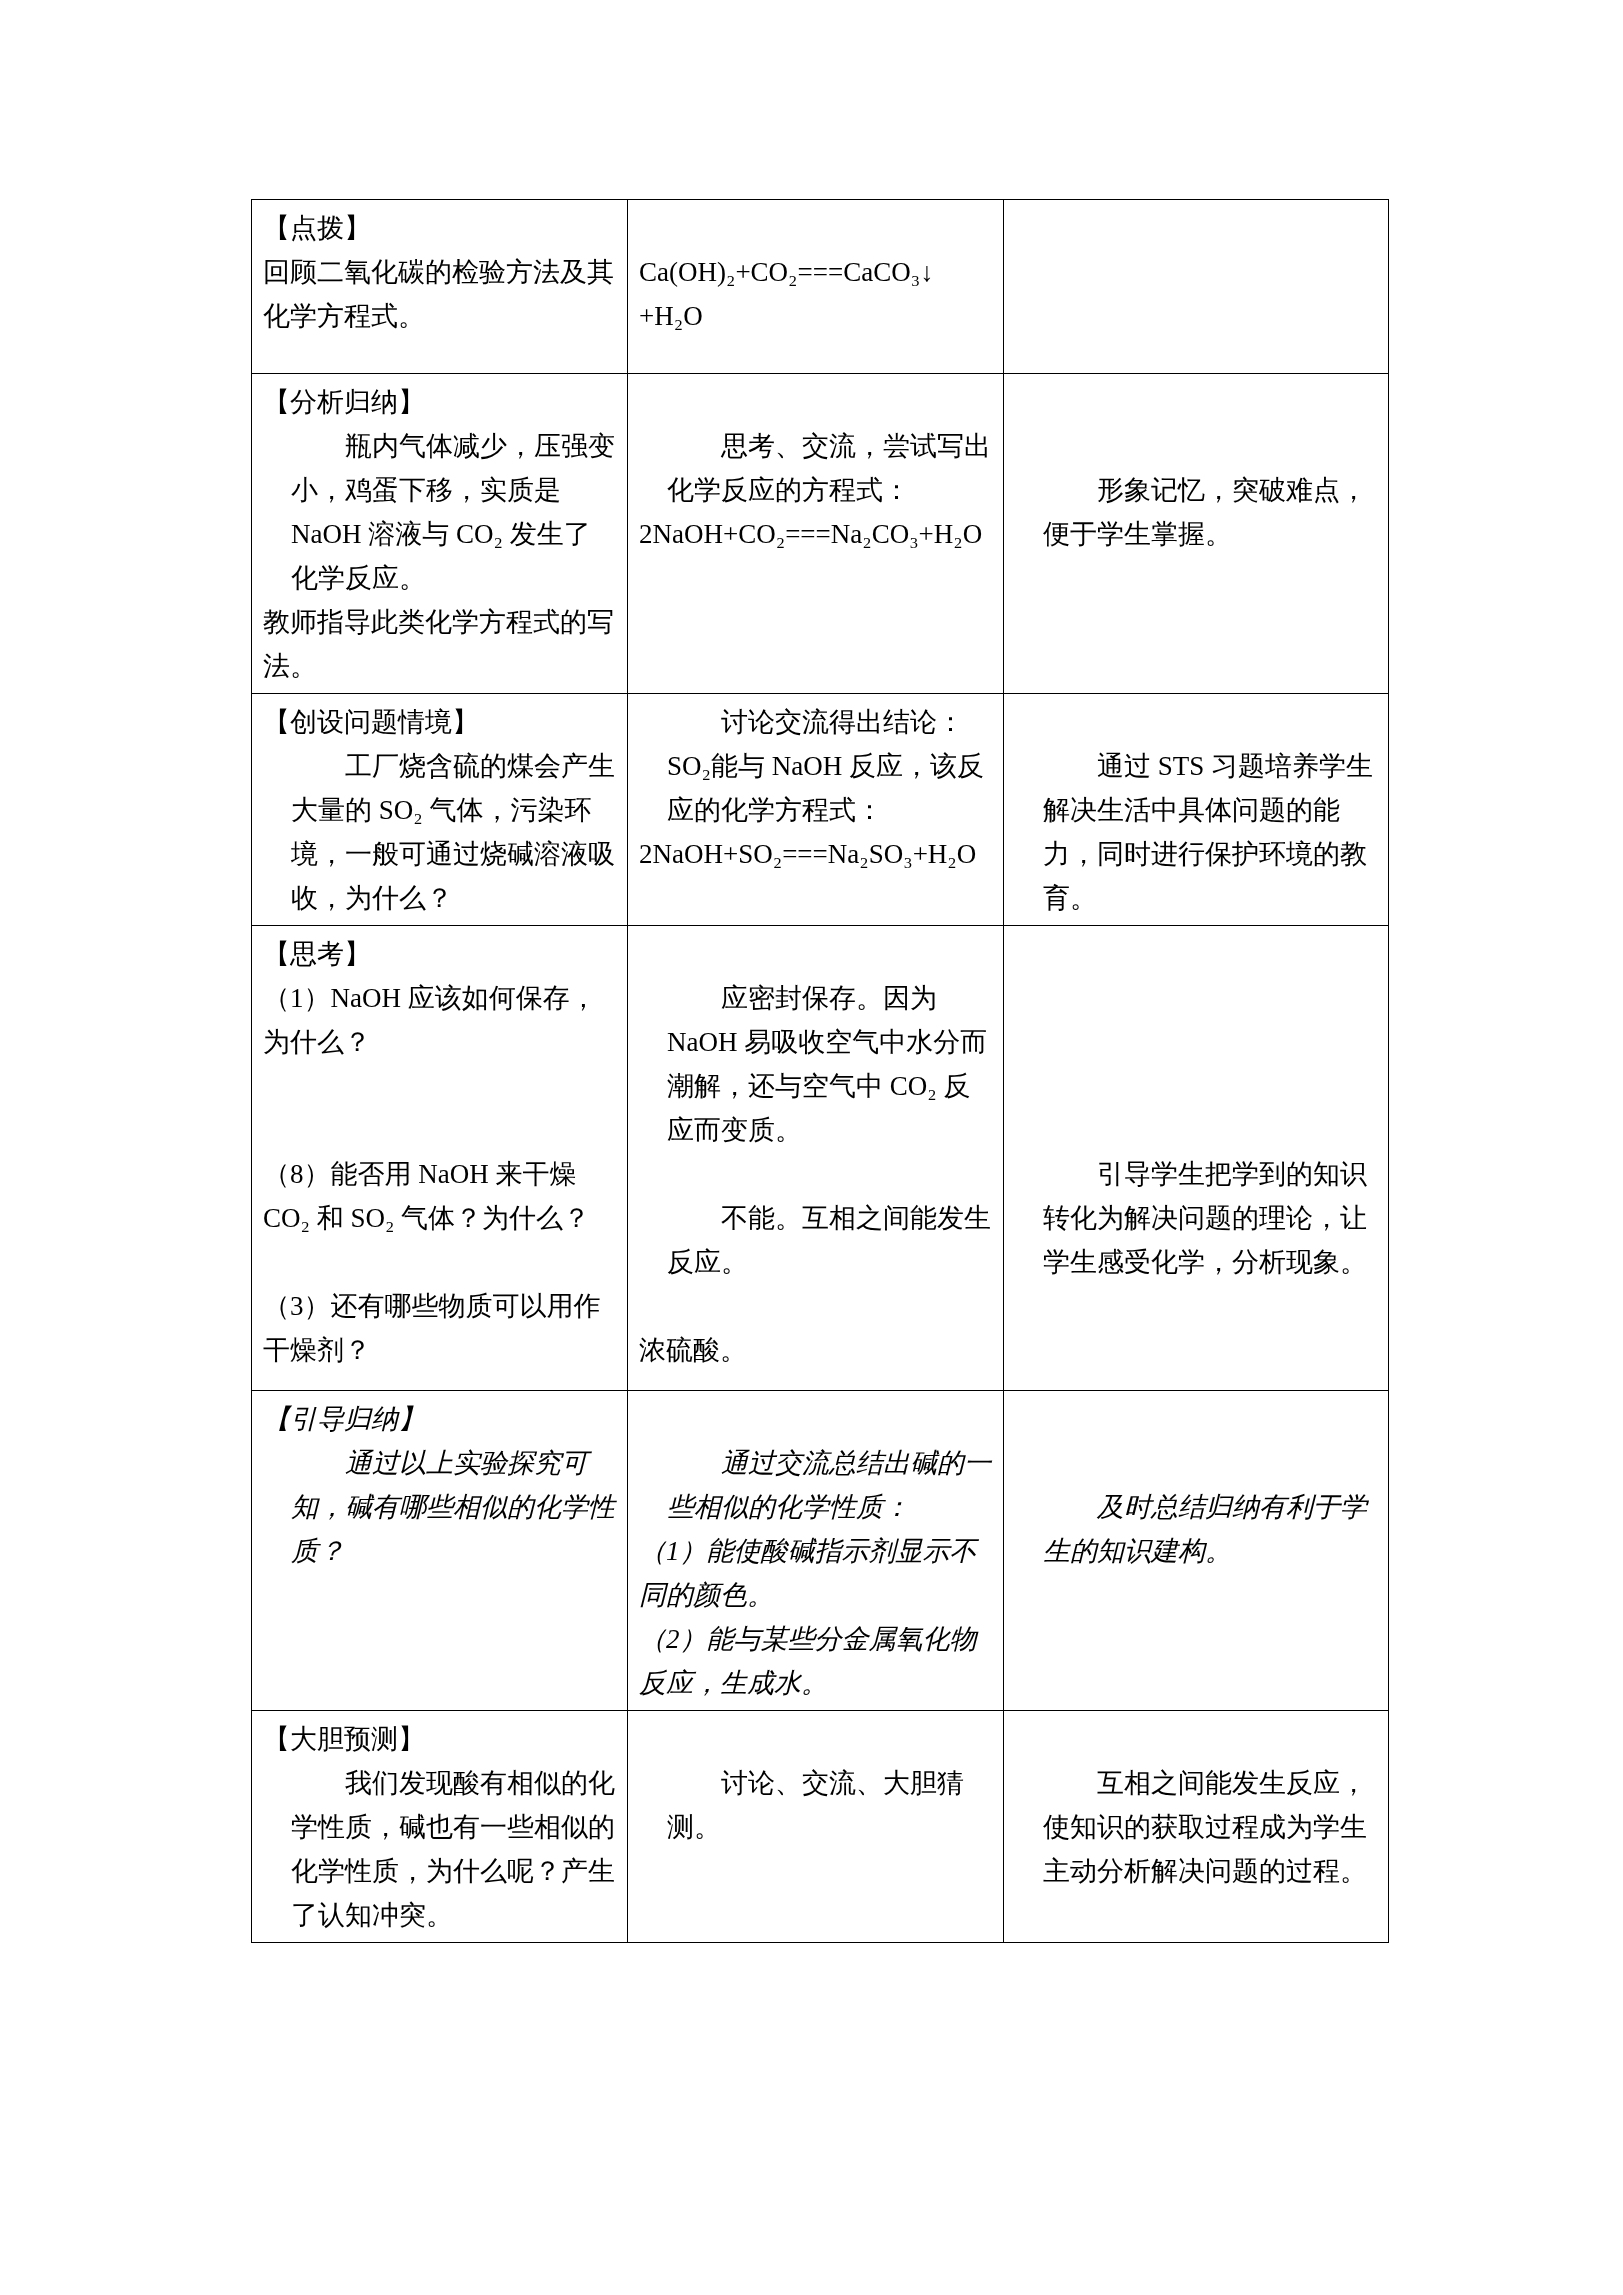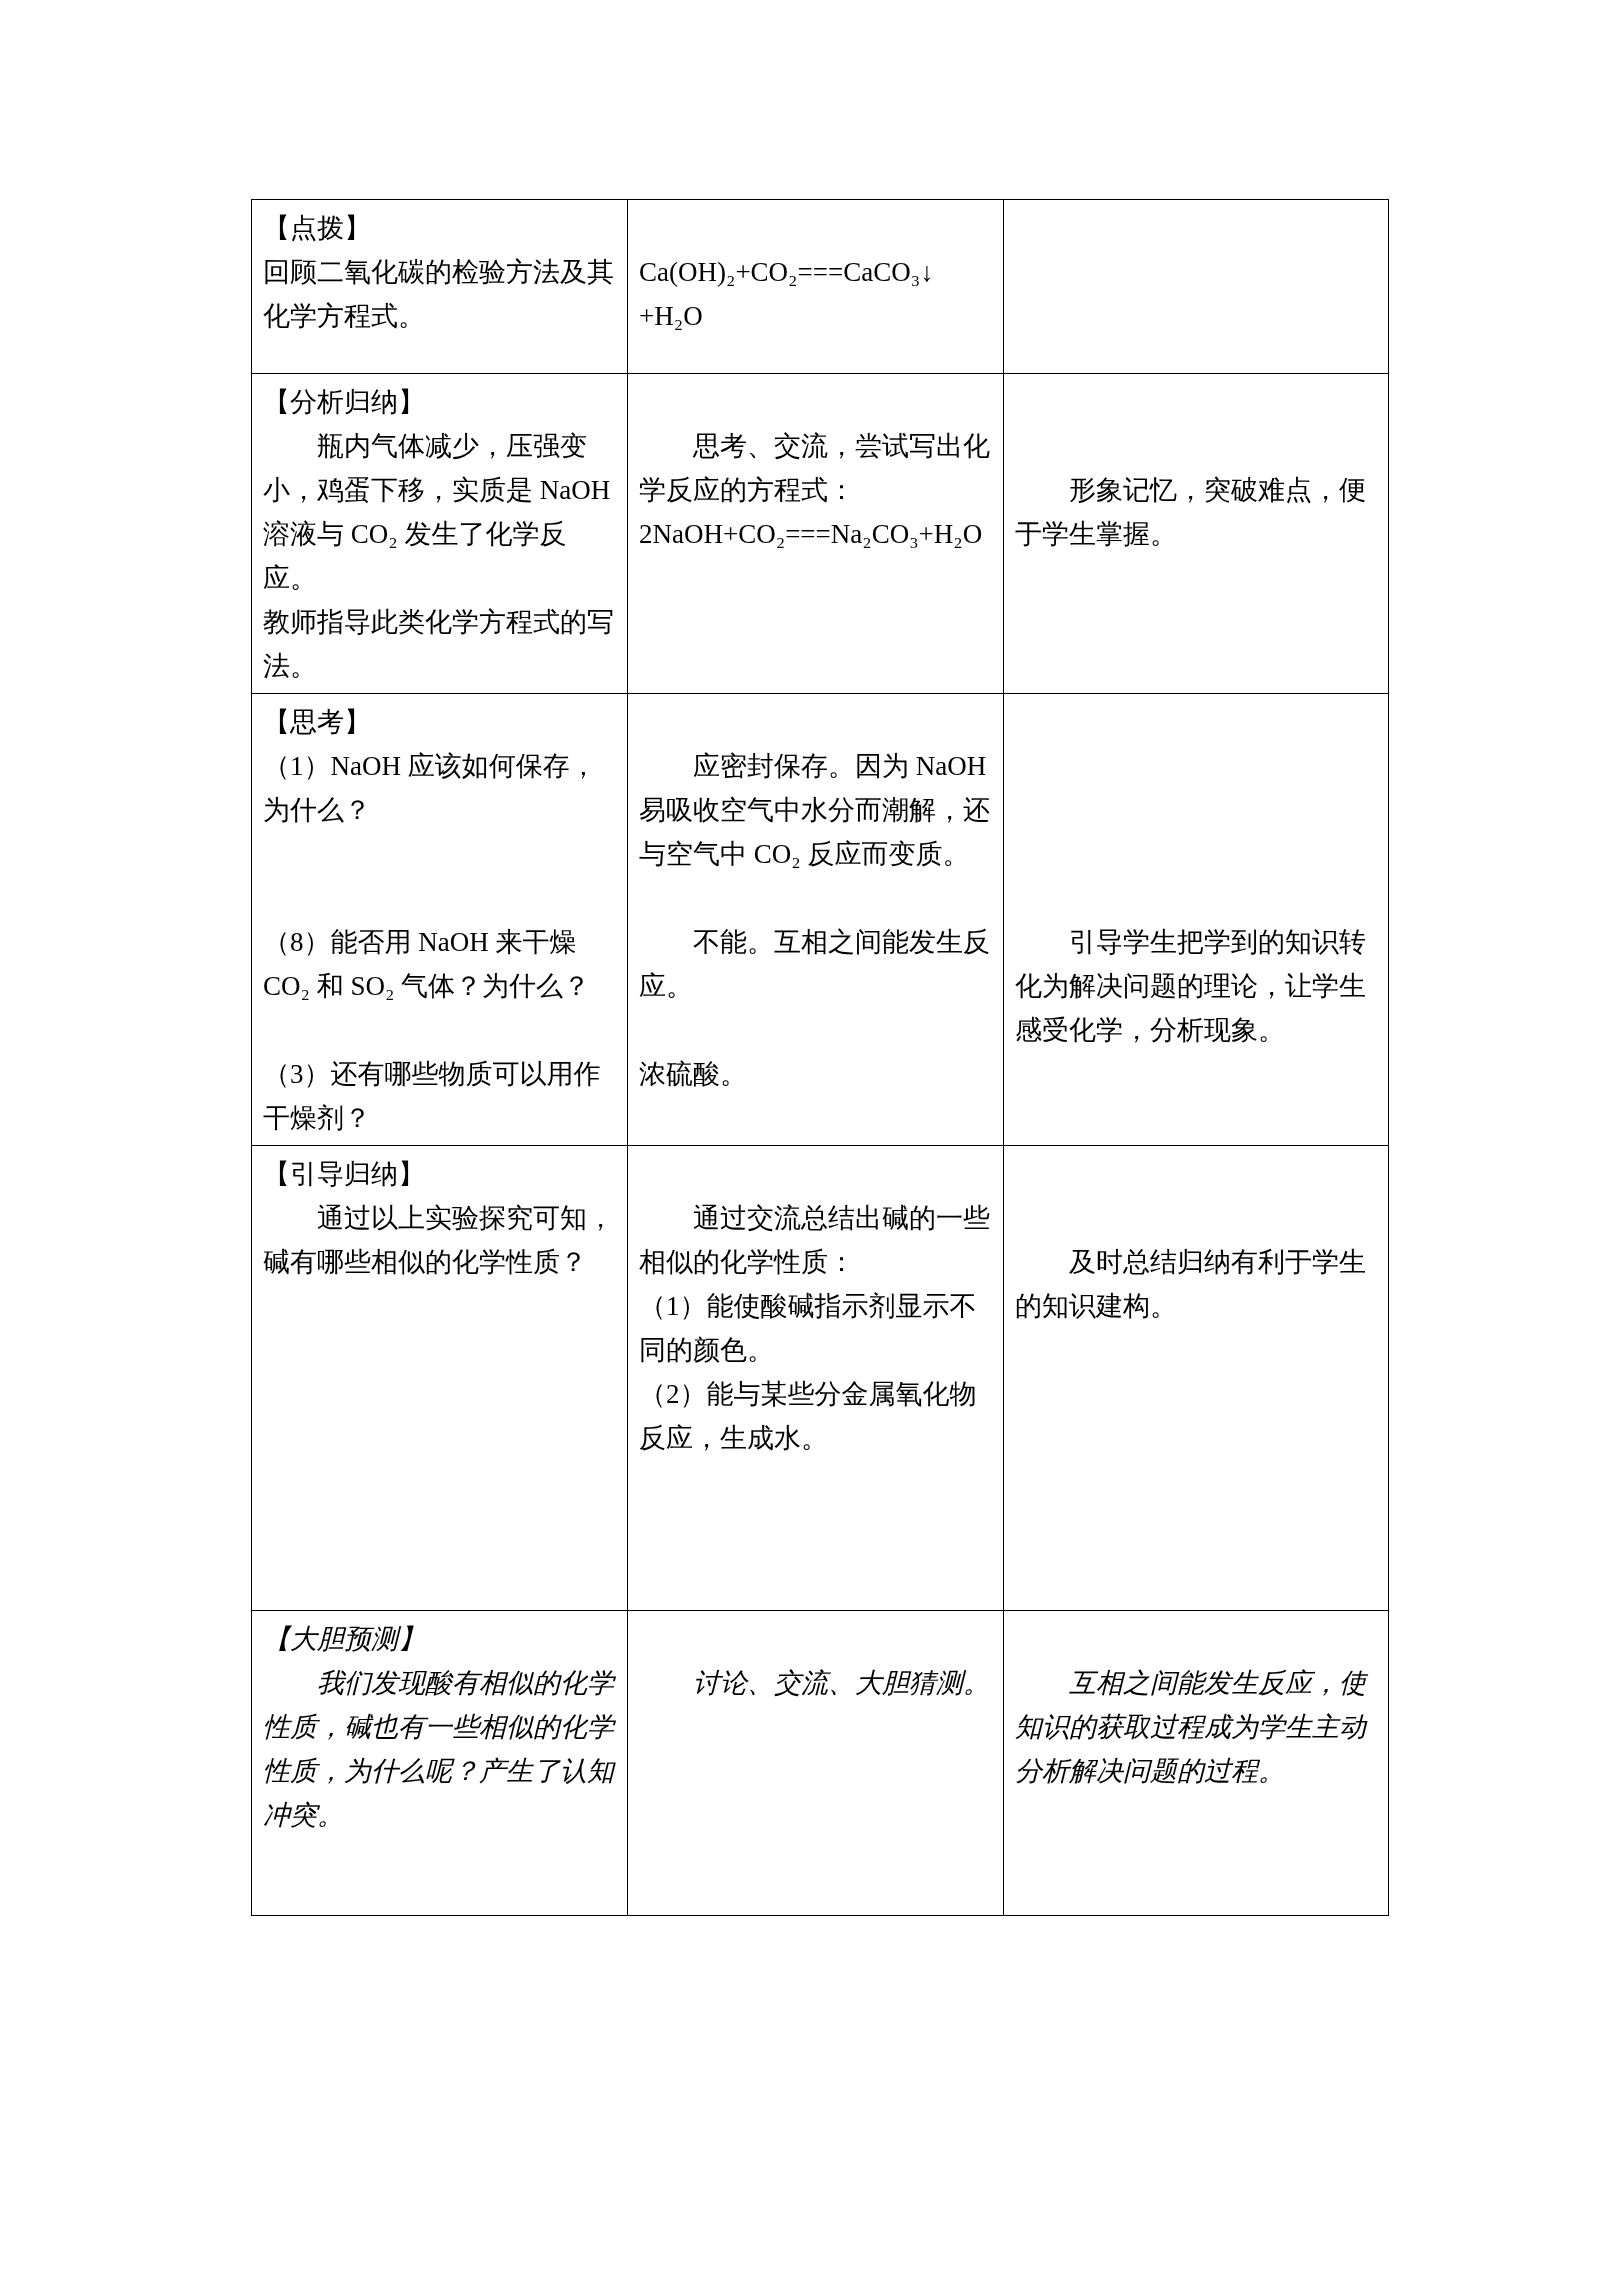--- a/index.html
+++ b/index.html
@@ -32,21 +32,21 @@
   }
   
   table.lesson tr:nth-child(1) td { height: 174px; }
   table.lesson tr:nth-child(2) td { height: 298px; }
   table.lesson tr:nth-child(3) td { height: 224px; }
   table.lesson tr:nth-child(4) td { height: 465px; }
   table.lesson tr:nth-child(5) td { height: 305px; font-style: italic; }
   table.lesson tr:nth-child(6) td { height: 226px; }
   table.lesson tr:nth-child(7) td { height: 227px; }
   p.para { margin: 0; }
-  p.para.indent { text-indent: 2em; }
+  p.para.indent { text-indent: 2em; margin-left: 28px; }
   p.para.blank { height: 44px; }
 </style>
 </head>
 <body>
 
 <div class="page" style="background: rgb(255, 255, 255); color: rgb(0, 0, 0); border-radius: 19px;">
   <table class="lesson">
     <colgroup>
       <col style="width:376px">
       <col style="width:376px">
@@ -73,20 +73,34 @@
           </td>
           <td>
             <p class="para blank"></p>
             <p class="para indent">思考、交流，尝试写出化学反应的方程式：</p>
             <p class="para">2NaOH+CO₂===Na₂CO₃+H₂O</p>
           </td>
           <td>
             <p class="para blank"></p>
             <p class="para blank"></p>
             <p class="para indent">形象记忆，突破难点，便于学生掌握。</p>
+          </td>
+        </tr>
+        <tr>
+          <td>
+            <p class="para">【创设问题情境】</p>
+            <p class="para indent">工厂烧含硫的煤会产生大量的 SO₂ 气体，污染环境，一般可通过烧碱溶液吸收，为什么？</p>
+          </td>
+          <td>
+            <p class="para indent">讨论交流得出结论：SO₂能与 NaOH 反应，该反应的化学方程式：</p>
+            <p class="para">2NaOH+SO₂===Na₂SO₃+H₂O</p>
+          </td>
+          <td>
+            <p class="para blank"></p>
+            <p class="para indent">通过 STS 习题培养学生解决生活中具体问题的能力，同时进行保护环境的教育。</p>
           </td>
         </tr>
         <tr>
           <td>
             <p class="para">【思考】</p>
             <p class="para">（1）NaOH 应该如何保存，为什么？</p>
             <p class="para blank"></p>
             <p class="para blank"></p>
             <p class="para">（8）能否用 NaOH 来干燥 CO₂ 和 SO₂ 气体？为什么？</p>
             <p class="para blank"></p>

